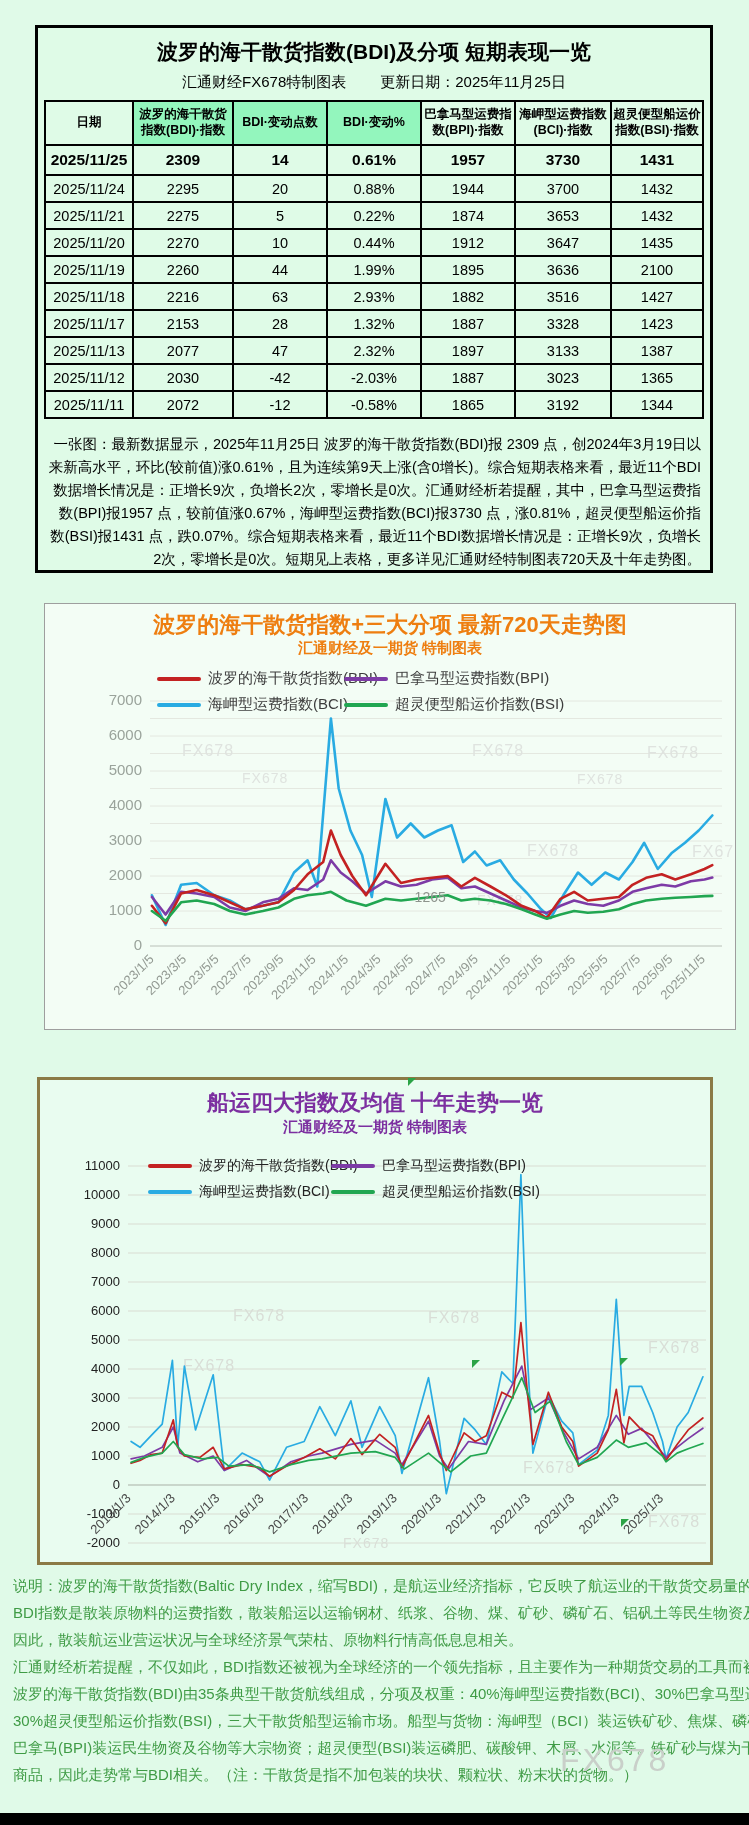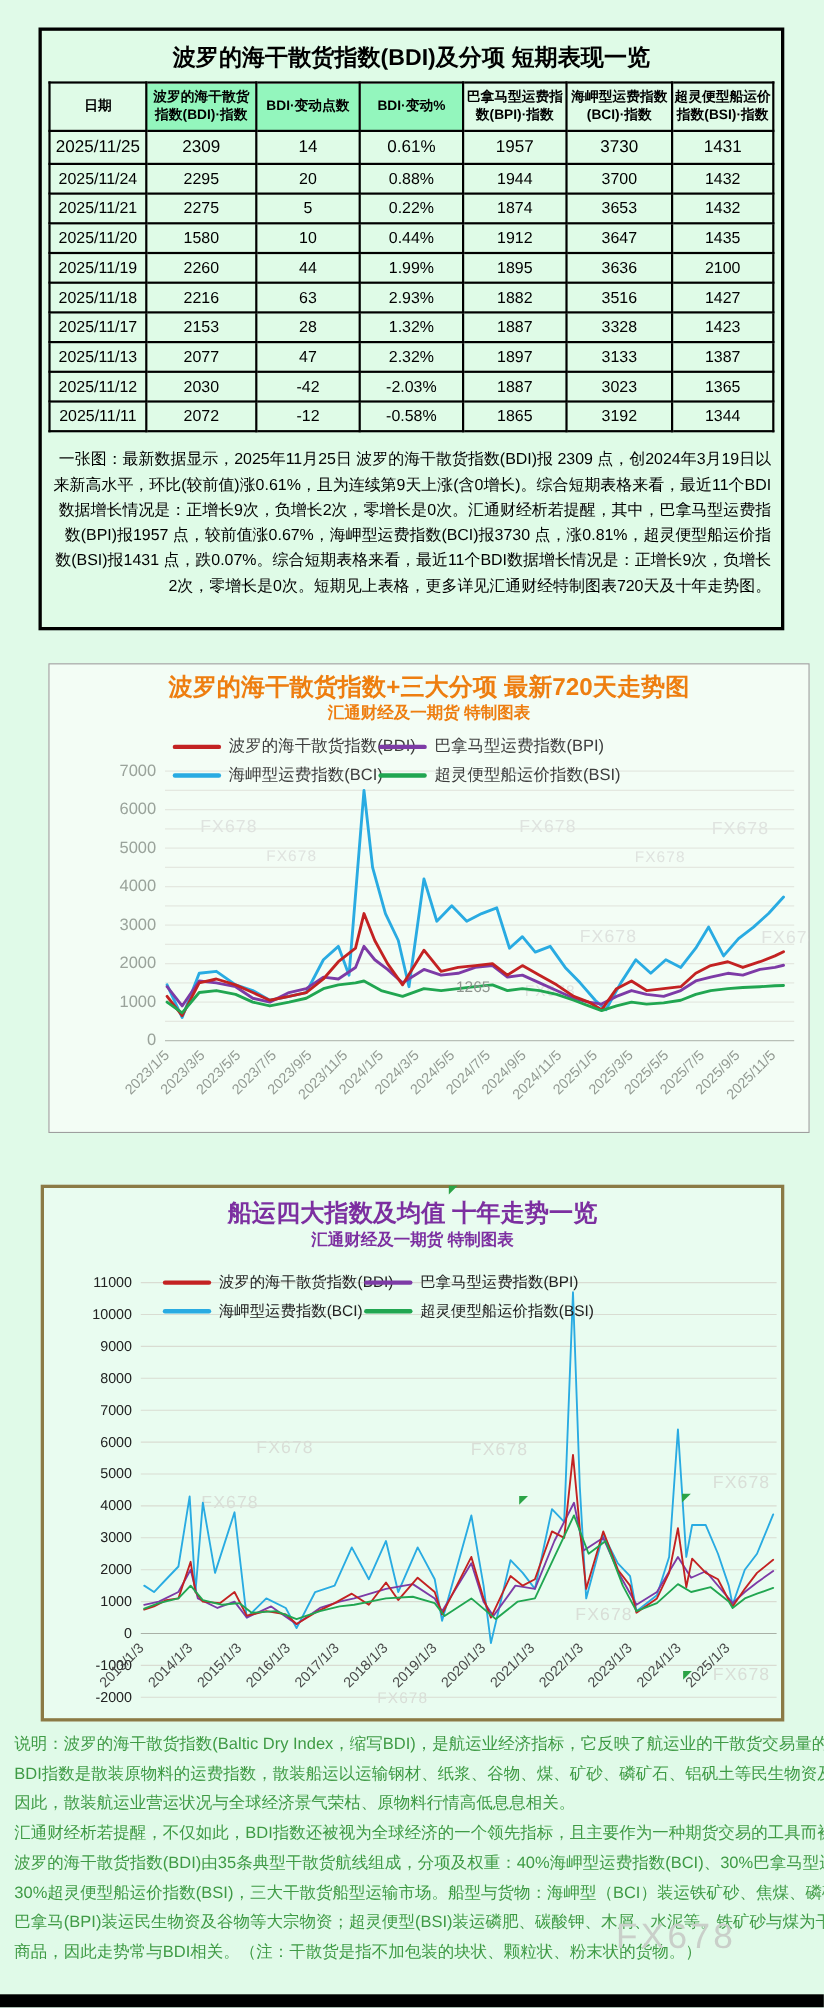--- a/index.html
+++ b/index.html
@@ -12,21 +12,21 @@
   .tbl-title{margin-top:10px;text-align:center;font-size:21px;font-weight:bold;color:#000;}
   .tbl-sub{margin-top:7px;text-align:center;font-size:15px;color:#000;}
   .tbl-sub .gap{display:inline-block;width:34px;}
   table.dtable{border-collapse:collapse;margin:8px auto 0;table-layout:fixed;width:658px;}
   .dtable th,.dtable td{border:2px solid #000;text-align:center;vertical-align:middle;
     padding:1px 1px;overflow:hidden;}
   .dtable th{font-size:12.5px;font-weight:bold;line-height:1.25;height:40px;background:#dffbe7;}
   .dtable th.hl{background:#93f6bd;}
   .dtable th.red{color:#000000;}
   .dtable td{font-size:14.5px;height:23px;color:#000;}
-  .dtable tr.first td{font-weight:normal;font-size:15.5px;height:26px;}
+  .dtable tr.first td{font-weight:bold;font-size:15.5px;height:26px;}
   .note{margin:14px 9px 0;font-size:14.5px;line-height:23px;color:#000;text-align:right;}
 
   
   .panel-720{position:absolute;left:44px;top:603px;width:692px;height:427px;
     background:#f3fdf5;border:1px solid #9e9e9e;box-sizing:border-box;}
   .c720-title{position:absolute;top:6px;left:0;width:100%;text-align:center;
     font-size:22px;font-weight:bold;color:#ee7e10;}
   .c720-sub{position:absolute;top:35px;left:0;width:100%;text-align:center;
     font-size:15px;font-weight:bold;color:#ee7e10;}
   .panel-10y{position:absolute;left:37px;top:1077px;width:676px;height:488px;
@@ -52,20 +52,23 @@
   .arrow{position:absolute;width:0;height:0;border-top:8px solid #2ba346;
     border-right:8px solid transparent;}
 </style>
 </head>
 <body>
 
 <div class="page">
 
   <div class="panel-table">
     <div class="tbl-title">波罗的海干散货指数(BDI)及分项  短期表现一览</div>
+    <div class="tbl-sub">
+      <span>汇通财经FX678特制图表</span><span class="gap"></span><span>更新日期：2025年11月25日</span>
+    </div>
     <table class="dtable">
       <colgroup>
         <col style="width:88px">
           <col style="width:100px">
           <col style="width:94px">
         <col style="width:94px">
           <col style="width:94px">
           <col style="width:96px">
           <col style="width:92px">
       </colgroup>
@@ -103,21 +106,21 @@
             <td>2025/11/21</td>
             <td>2275</td>
             <td>5</td>
             <td>0.22%</td>
             <td>1874</td>
             <td>3653</td>
             <td>1432</td>
           </tr>
           <tr>
             <td>2025/11/20</td>
-            <td>1580</td>
+            <td>2270</td>
             <td>10</td>
             <td>0.44%</td>
             <td>1912</td>
             <td>3647</td>
             <td>1435</td>
           </tr>
           <tr>
             <td>2025/11/19</td>
             <td>2260</td>
             <td>44</td>

